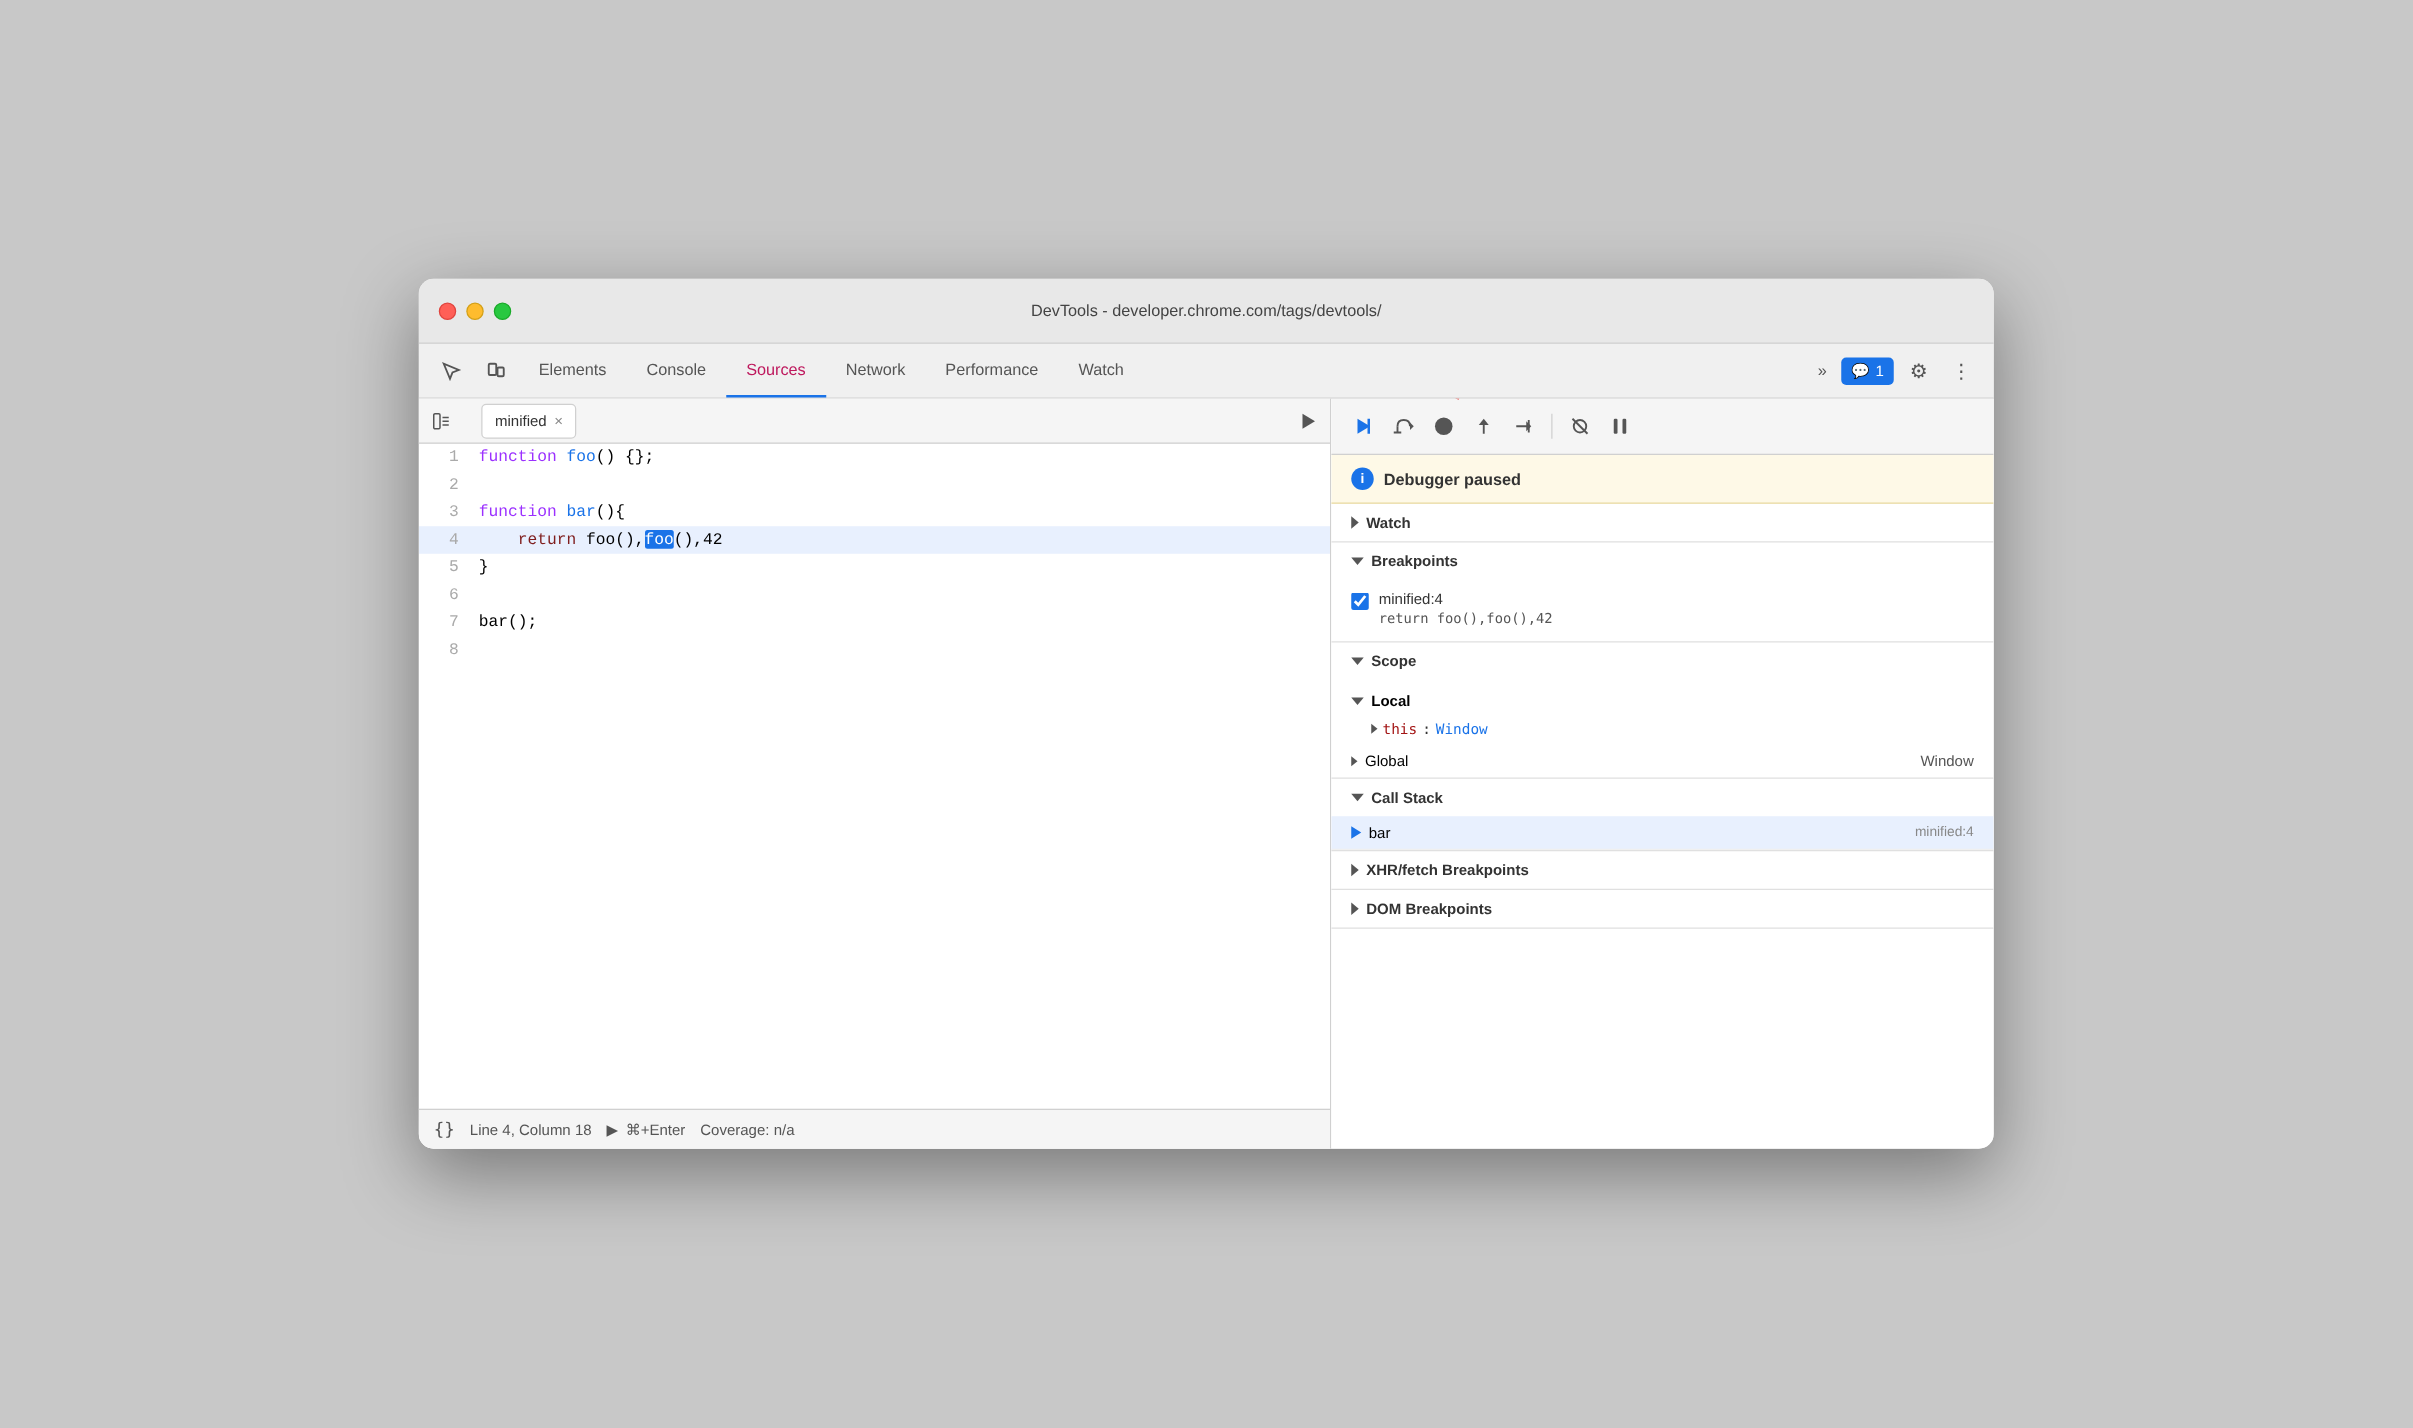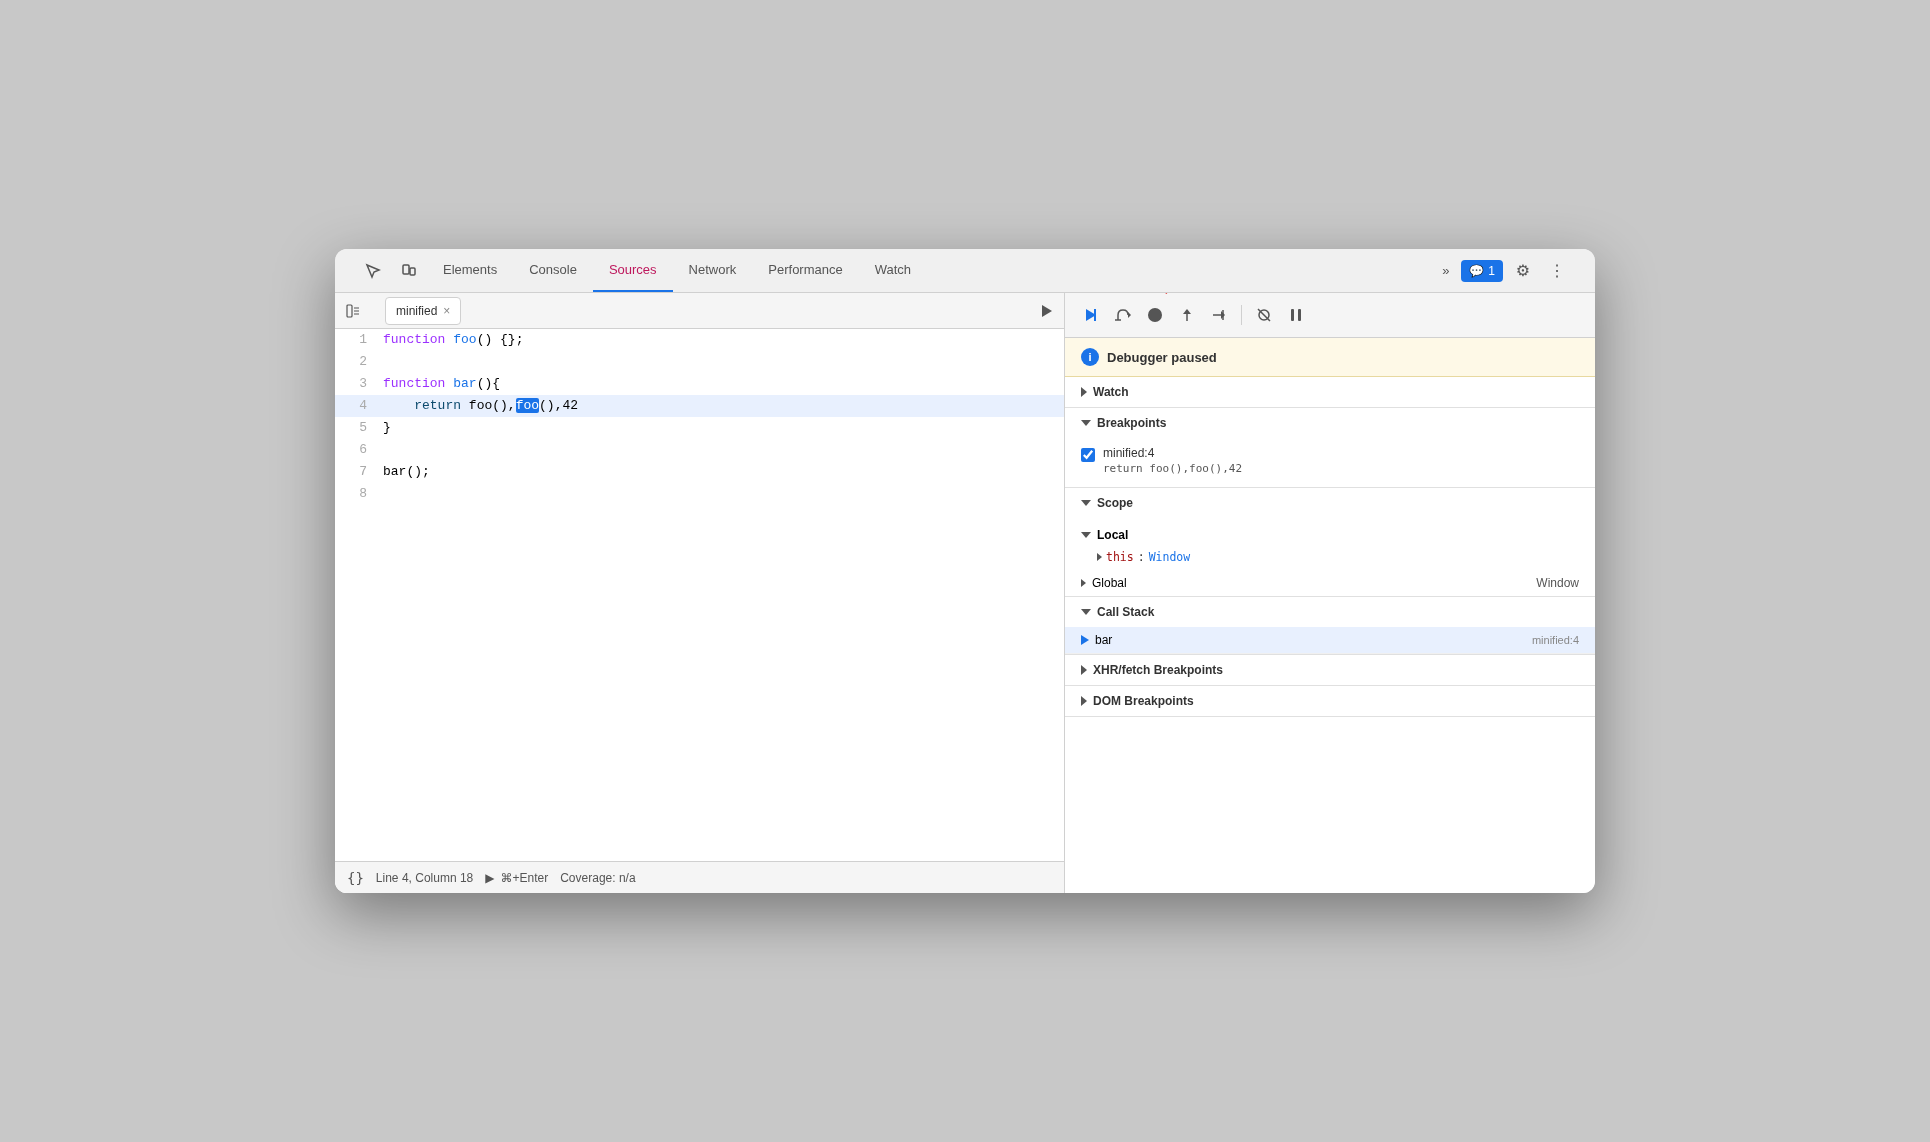--- a/index.html
+++ b/index.html
@@ -52,21 +52,21 @@
       display: flex;
       flex-direction: column;
       height: calc(100% - 52px);
     }
     .top-toolbar {
       background: #f0f0f0;
       border-bottom: 1px solid #d0d0d0;
       display: flex;
       align-items: stretch;
       height: 44px;
-      padding: 0 20px;
+      padding: 0 8px;
     }
     .toolbar-icon-btn {
       display: flex;
       align-items: center;
       justify-content: center;
       width: 36px;
       height: 100%;
       cursor: pointer;
       color: #555;
       font-size: 16px;
@@ -414,20 +414,28 @@
     }
     .debug-toolbar-wrapper {
       position: relative;
     }
   </style>
 </head>
 <body>
 
 <div class="window">
 
+  <div class="title-bar">
+    <div class="traffic-lights">
+      <div class="traffic-light tl-red"></div>
+      <div class="traffic-light tl-yellow"></div>
+      <div class="traffic-light tl-green"></div>
+    </div>
+    <span class="title-text">DevTools - developer.chrome.com/tags/devtools/</span>
+  </div>
 
   <div class="devtools">
 
     <div class="top-toolbar">
 
       <div class="toolbar-icon-btn">
         <svg width="16" height="16" viewBox="0 0 16 16" fill="none">
           <path d="M2 2l5 12 2-5 5-2z" fill="none" stroke="#555" stroke-width="1.5"></path>
         </svg>
       </div>
@@ -513,21 +521,21 @@
             <span class="line-content"> </span>
           </div>
 
           <div class="code-line">
             <span class="line-num">3</span>
             <span class="line-content"><span class="kw">function</span> <span style="color:#1a73e8;">bar</span>(){</span>
           </div>
 
           <div class="code-line highlighted">
             <span class="line-num">4</span>
-            <span class="line-content">    <span style="color:#0c4a6e;">return</span> foo(),<span class="highlighted-token">foo</span>(),42</span>
+            <span class="line-content">    <span style="color:#7f1d1d;">return</span> foo(),<span class="highlighted-token">foo</span>(),42</span>
           </div>
 
           <div class="code-line">
             <span class="line-num">5</span>
             <span class="line-content">}</span>
           </div>
 
           <div class="code-line">
             <span class="line-num">6</span>
             <span class="line-content"> </span>

